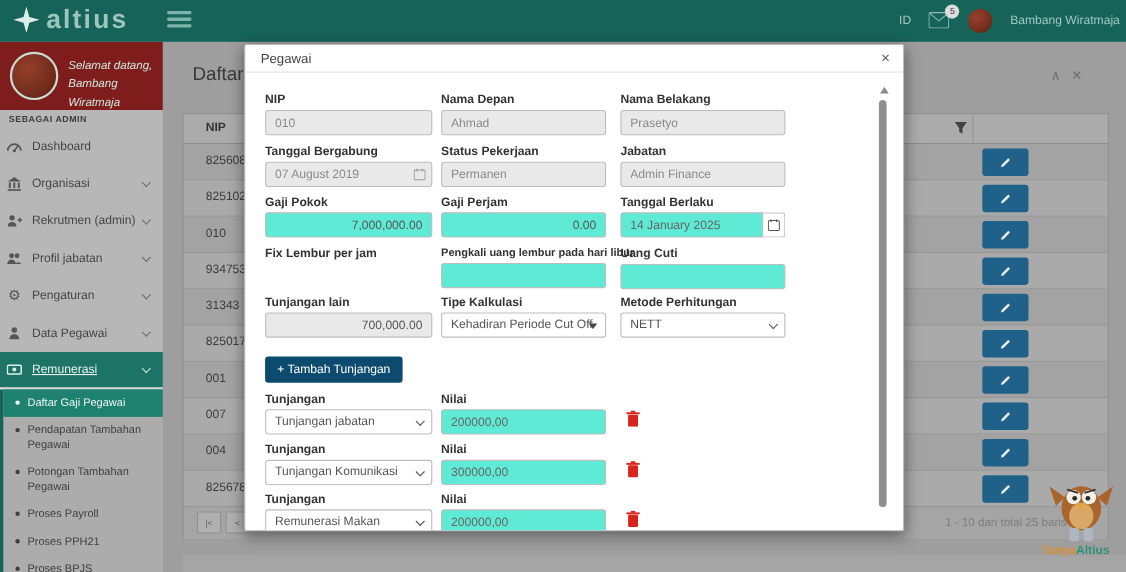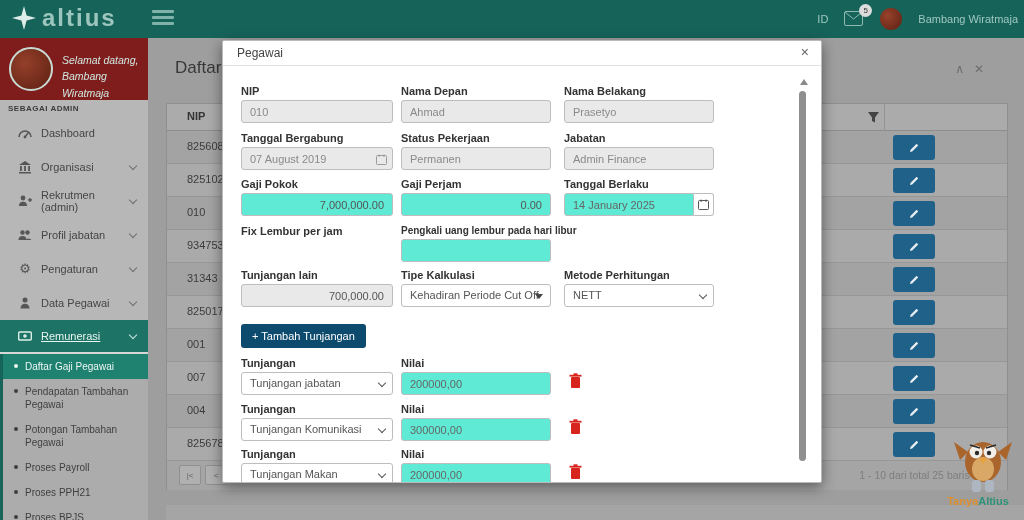--- a/index.html
+++ b/index.html
@@ -19,21 +19,21 @@
   .avatar-sm { width:22px; height:22px; border-radius:50%; background:radial-gradient(circle at 35% 35%, #96422C, #5E1F12); }
   .uname { color:#9FC8C0; font-size:11px; white-space:nowrap; }
 
   
   .sidebar { position:absolute; left:0; top:38px; width:148px; height:482px; background:#B7B7B7; z-index:30; }
   .userblk { position:absolute; left:0; top:0; width:148px; height:62px; background:#7f1d1d;font-style:italic; }
   .avatar-lg { position:absolute; left:9px; top:9px; width:44px; height:44px; border-radius:50%; background:radial-gradient(circle at 35% 35%, #94402B, #5E1F12); border:2px solid #C8DCD4; }
   .welcome { position:absolute; left:62px; top:14px; font-size:10.5px; color:#CFE8DF; line-height:1.55; }
   .sec-lbl { position:absolute; left:8px; top:66px; font-size:8px; font-weight:bold; letter-spacing:.5px; color:#3C3C3C; }
   .menu { position:absolute; left:0; top:78px; width:148px; }
-  .mi { position:relative; display:flex; align-items:center; gap:9px; height:34px; padding:0 18px; color:#454545; font-size:11px; cursor:pointer; }
+  .mi { position:relative; display:flex; align-items:center; gap:9px; height:34px; padding:0 6px; color:#454545; font-size:11px; cursor:pointer; }
   .mi svg, .mi .gly { flex:0 0 14px; width:14px; text-align:center; color:#565656; font-size:13px; line-height:14px; }
   .mi .chev { position:absolute; right:12px; width:6px; height:6px; border-right:1.5px solid #6E6E6E; border-bottom:1.5px solid #6E6E6E; transform:rotate(45deg); margin-top:-3px; }
   .mi.active { background:#1D7466; color:#E8F4F0; border-bottom:2px solid #D8D8D8;text-decoration:underline; }
   .mi.active svg { color:#DDEEE8; }
   .mi.active .chev { border-color:#CFE5DE; }
   .submenu { background:#ACACAC; border-left:3px solid #17655A; }
   .sub { position:relative; display:flex; align-items:flex-start; gap:7px; padding:6px 6px 6px 11px; font-size:10px; color:#3F3F3F; line-height:1.3; cursor:pointer; }
   .sub .dot { flex:0 0 4px; width:4px; height:4px; margin-top:4px; border-radius:50%; background:#3F3F3F; }
   .sub.active { background:#1F8170; color:#ECF7F3; }
   .sub.active .dot { background:#ECF7F3; }
@@ -392,20 +392,24 @@
       </div>
     </div>
 
     <div class="fld c1" style="top:184px">
       <label class="lbl">Fix Lembur per jam</label>
     </div>
     <div class="fld c2" style="top:184px">
       <label class="lbl lbl-sm">Pengkali uang lembur pada hari libur</label>
       <input class="inp" value="" style="">
     </div>
+    <div class="fld c3" style="top:184px">
+      <label class="lbl">Uang Cuti</label>
+      <input class="inp" value="" style="">
+    </div>
 
     <div class="fld c1" style="top:228px">
       <label class="lbl">Tunjangan lain</label>
       <input class="inp dis num" readonly="" value="700,000.00" style="">
     </div>
     <div class="fld c2" style="top:228px">
       <label class="lbl">Tipe Kalkulasi</label>
       <div class="selbox"><span>Kehadiran Periode Cut Off</span><span class="tri"></span></div>
     </div>
     <div class="fld c3" style="top:228px">
@@ -438,21 +442,21 @@
       <input class="inp" value="300000,00" style="">
     </div>
     <button class="trash" style="top:378px"><svg width="13" height="15" viewBox="0 0 13 15">
           <rect x="2" y="4" width="9" height="11" rx="1" fill="#D7241C"></rect>
           <rect x="0.5" y="1.8" width="12" height="1.8" fill="#D7241C"></rect>
           <rect x="4.5" y="0.3" width="4" height="1.8" fill="#D7241C"></rect>
         </svg></button>
 
     <div class="fld c1" style="top:407px">
       <label class="lbl">Tunjangan</label>
-      <div class="selbox"><span>Tunjangan Makan</span><span class="vchev"></span></div>
+      <div class="selbox"><span>Remunerasi Makan</span><span class="vchev"></span></div>
     </div>
     <div class="fld c2" style="top:407px">
       <label class="lbl">Nilai</label>
       <input class="inp" value="200000,00" style="">
     </div>
     <button class="trash" style="top:423px"><svg width="13" height="15" viewBox="0 0 13 15">
           <rect x="2" y="4" width="9" height="11" rx="1" fill="#D7241C"></rect>
           <rect x="0.5" y="1.8" width="12" height="1.8" fill="#D7241C"></rect>
           <rect x="4.5" y="0.3" width="4" height="1.8" fill="#D7241C"></rect>
         </svg></button>

